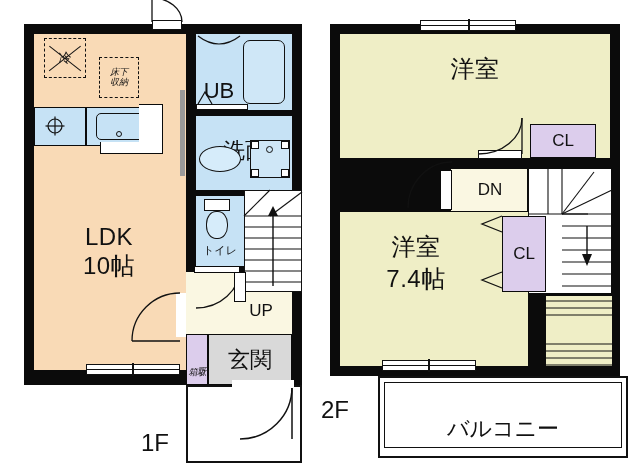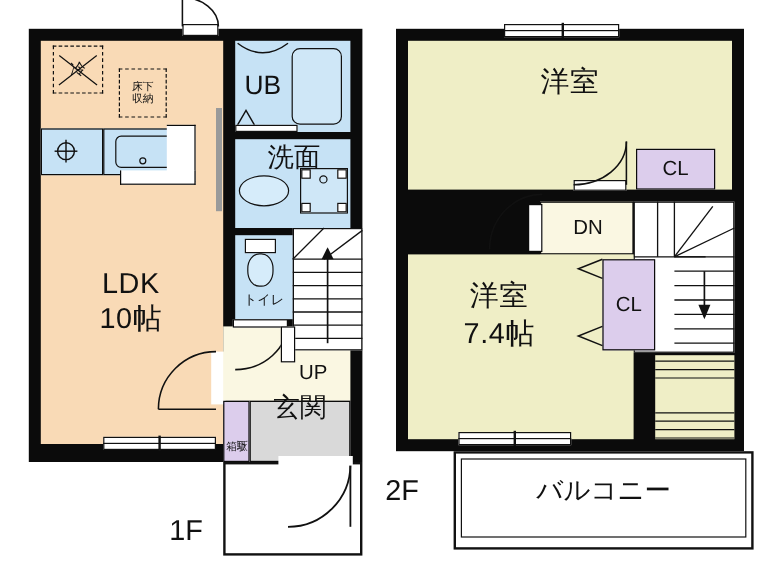--- a/index.html
+++ b/index.html
@@ -24,25 +24,25 @@
 
   .thin{border:1px solid #0b0b0b;}
 
   
   .lbl{
     position:absolute;display:flex;align-items:center;justify-content:center;
     text-align:center;line-height:1.05;white-space:pre-line;
     pointer-events:none;
   }
   .lbl-xl{font-size:24px;font-weight:400;letter-spacing:0.5px;}
-  .lbl-lg{font-size:22px;}
+  .lbl-lg{font-size:22px;margin-top:20px;}
   .lbl-md{font-size:17px;}
   .lbl-sm{font-size:13px;}
   .lbl-xs{font-size:11px;}
-  .lbl-xxs{font-size:9px;line-height:1.08;}
+  .lbl-xxs{font-size:9px;line-height:1.08;font-style:italic;}
   .floor-tag{font-size:24px;font-weight:400;}
 
   .vert{writing-mode:vertical-rl;text-orientation:upright;line-height:1.0;}
 
   .dashbox{border:1.6px dashed #111;background:transparent;}
 
   
   .cross::before,.cross::after{
     content:"";position:absolute;left:0;top:50%;width:100%;height:1.4px;background:#111;
   }

